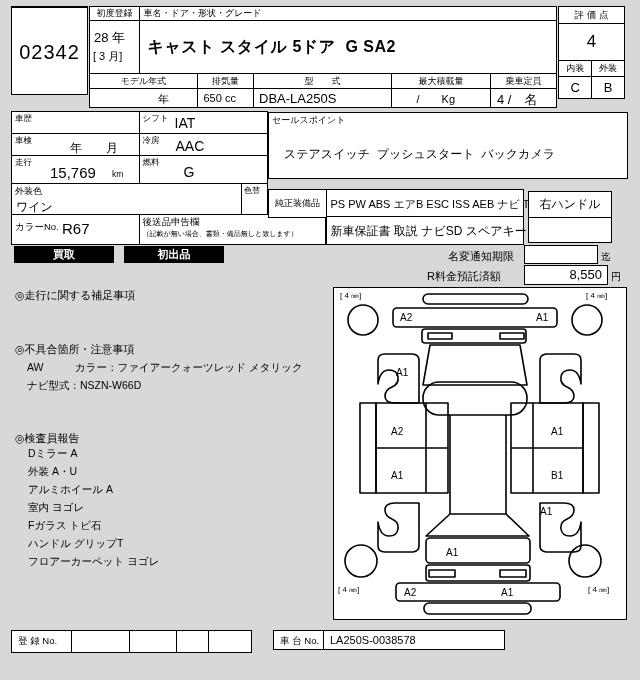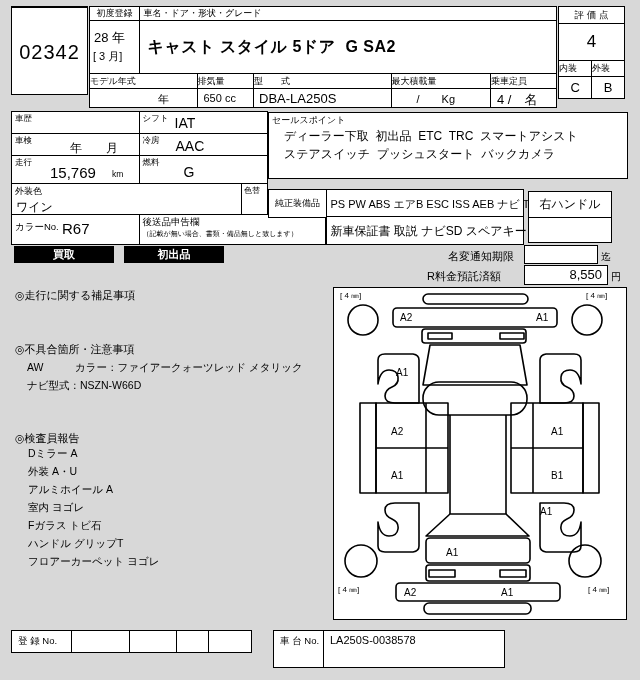--- a/index.html
+++ b/index.html
@@ -3,21 +3,21 @@
 <meta charset="utf-8">
 <style>
   html,body{margin:0;padding:0;}
   body{
     width:640px;height:680px;position:relative;overflow:hidden;
     background:#d8d8d8;color:#000;
     font-family:"Liberation Sans","DejaVu Sans",sans-serif;
   }
   .cell{position:absolute;background:#fff;border:1.5px solid #000;box-sizing:border-box;}
   .hdr{font-size:9px;text-align:center;line-height:13px;}
-  .hdr2{font-size:9px;text-align:left;line-height:14px;}
+  .hdr2{font-size:9px;text-align:center;line-height:14px;}
   .clabel{position:absolute;top:1px;left:3px;font-size:8.5px;}
   .cvalue{position:absolute;font-size:13px;}
   .txt{position:absolute;white-space:pre;}
   .badge{position:absolute;background:#000;color:#fff;font-size:11px;font-weight:bold;
          text-align:center;line-height:17px;box-sizing:border-box;}
   .note-title{font-size:11px;}
   .note-line{font-size:10.5px;}
   svg text{font-family:"Liberation Sans","DejaVu Sans",sans-serif;}
 </style>
 </head>
@@ -135,21 +135,20 @@
   <span class="clabel" style="top:6px;font-size:9.5px;">カラーNo.</span>
   <span class="cvalue" style="left:50px;top:5px;font-size:15px;">R67</span>
 </div>
 <div class="cell" style="left:138.5px;top:214px;width:187px;height:31px;">
   <span class="clabel" style="font-size:9.5px;">後送品申告欄</span>
   <span class="txt" style="left:3px;top:14px;font-size:7px;">（記載が無い場合、書類・備品無しと致します）</span>
 </div>
 
 <div class="cell" style="left:268px;top:112px;width:360px;height:67px;">
   <span class="clabel" style="font-size:9px;">セールスポイント</span>
-  <div class="txt" style="left:15px;top:15px;font-size:12px;">ディーラー下取  初出品  ETC  TRC  スマートアシスト</div>
   <div class="txt" style="left:15px;top:33px;font-size:12px;">ステアスイッチ  プッシュスタート  バックカメラ</div>
 </div>
 
 <div class="cell" style="left:268px;top:188.5px;width:59px;height:29px;font-size:9px;line-height:27px;text-align:center;">
   <span>純正装備品</span>
 </div>
 <div class="cell" style="left:325.5px;top:188.5px;width:198px;height:29px;">
   <div class="txt" style="left:4px;top:7px;font-size:11px;">PS PW ABS エアB ESC ISS AEB ナビ TV</div>
 </div>
 <div class="cell" style="left:528px;top:191px;width:84px;height:27px;text-align:center;line-height:24px;font-size:12px;">
@@ -259,17 +258,17 @@
 </div>
 
 <div class="cell" style="left:11px;top:630px;width:241px;height:23px;">
   <div class="txt" style="left:6px;top:4px;font-size:9.5px;">登 録 No.</div>
   <div style="position:absolute;left:59px;top:0;bottom:0;border-left:1.5px solid #000;"></div>
   <div style="position:absolute;left:117px;top:0;bottom:0;border-left:1.5px solid #000;"></div>
   <div style="position:absolute;left:164px;top:0;bottom:0;border-left:1.5px solid #000;"></div>
   <div style="position:absolute;left:196px;top:0;bottom:0;border-left:1.5px solid #000;"></div>
 </div>
 
-<div class="cell" style="left:273px;top:630px;width:232px;height:38px;">
+<div class="cell" style="left:273px;top:630px;width:232px;height:20px;">
   <div class="txt" style="left:6px;top:4px;font-size:9.5px;">車 台 No.</div>
   <div style="position:absolute;left:49px;top:0;bottom:0;border-left:1.5px solid #000;"></div>
   <div class="txt" style="left:56px;top:3px;font-size:11px;">LA250S-0038578</div>
 </div>
 
 </body></html>

